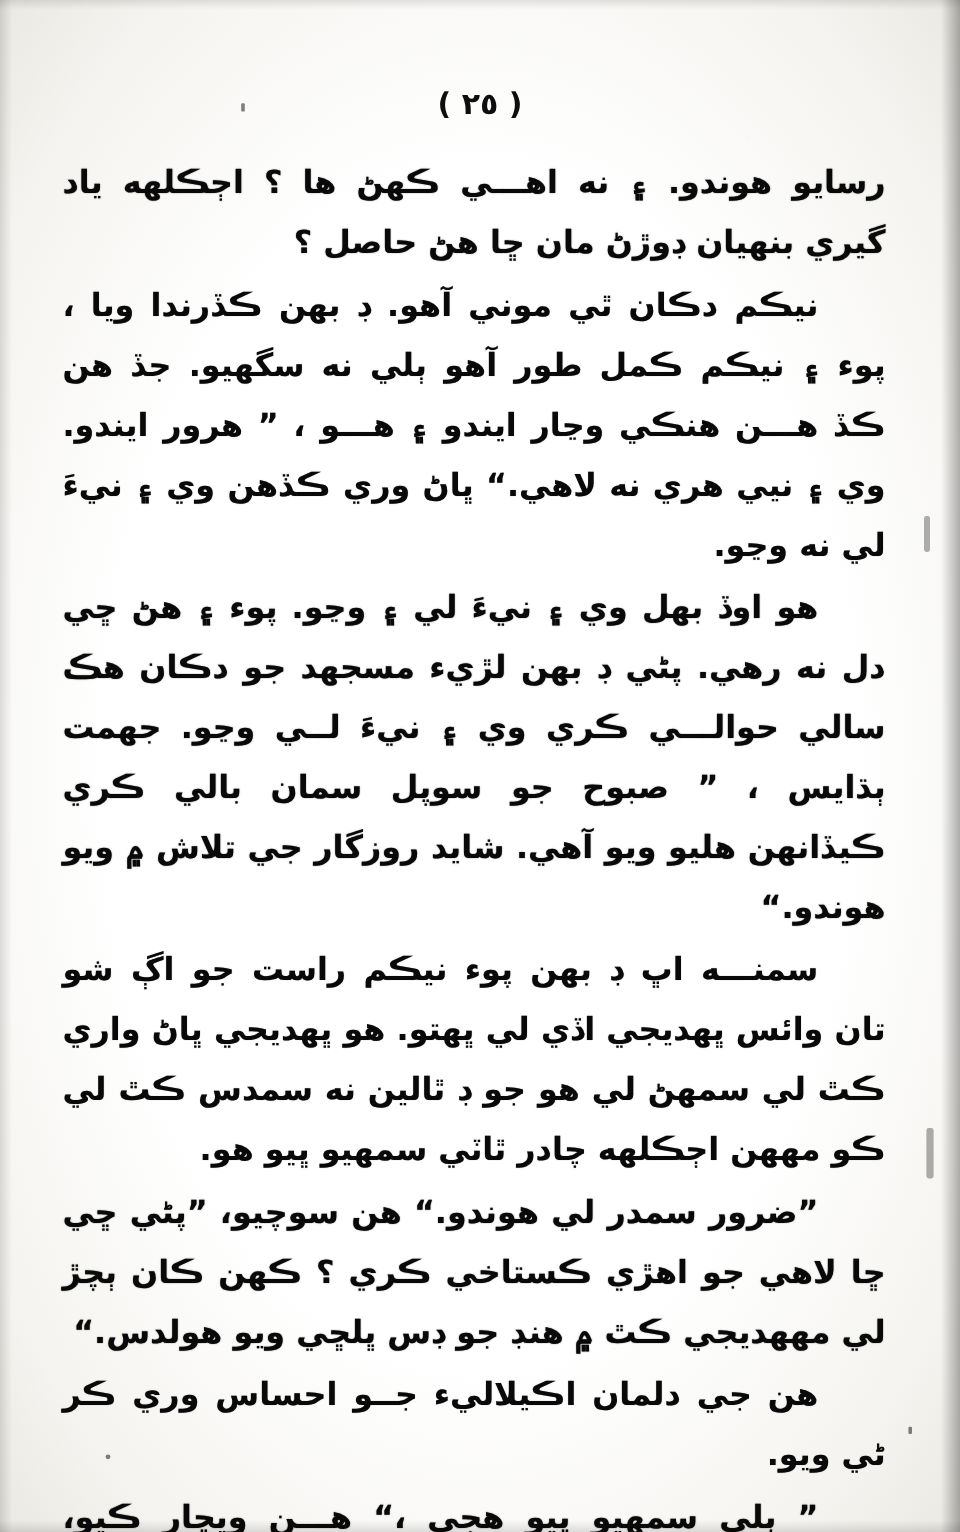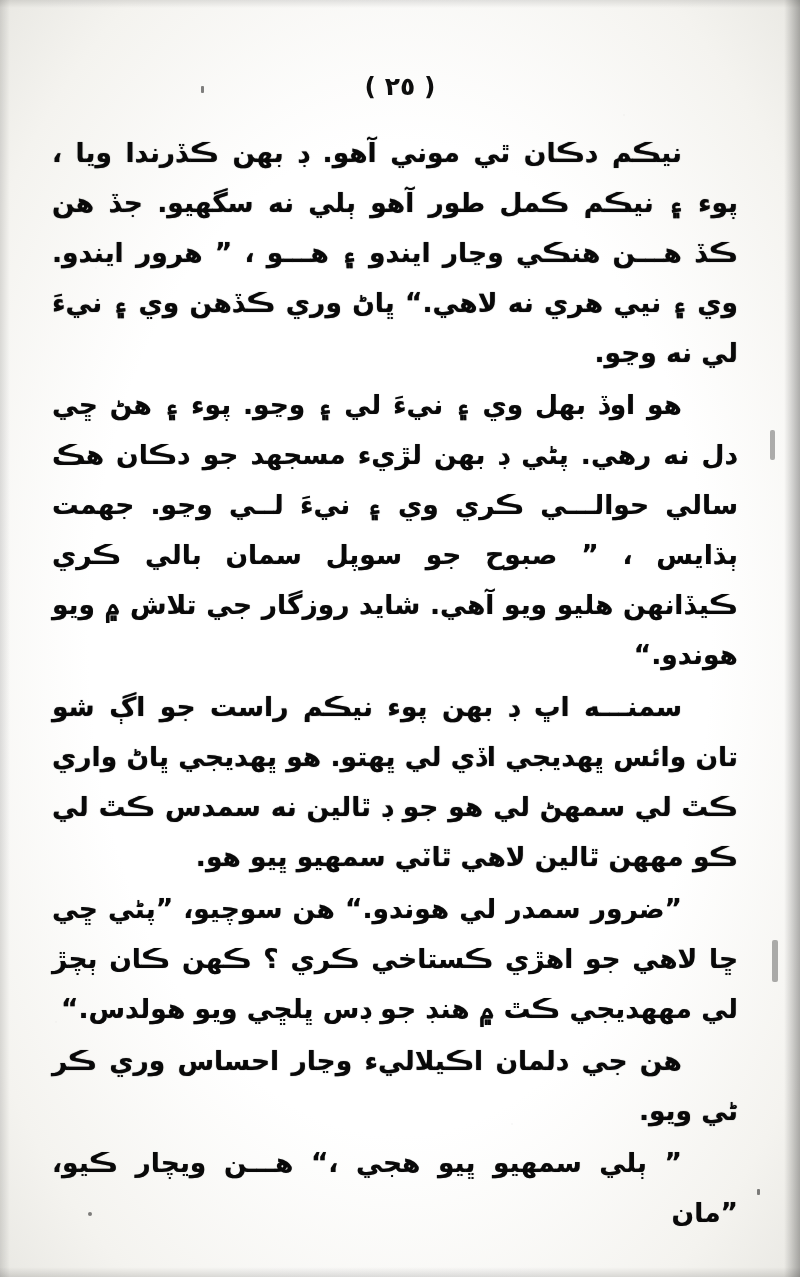--- a/index.html
+++ b/index.html
@@ -126,25 +126,26 @@
 </head>
 <body>
 
 <div class="page">
 
   <div class="scan-noise"></div>
 
   <div class="page-number">( ٢٥ )</div>
 
   <div class="text-block">
+    <p class="para no-indent">رسايو هوندو. ۽ نه اهـــي ڪهڻ ها ؟ اڄڪلهه ياد گيري بنهيان ڊوڙڻ مان ڇا هڻ حاصل ؟</p>
     <p class="para">نيڪم دڪان ٿي موني آهو. ڊ بهن ڪڏرندا ويا ، پوء ۽ نيڪم ڪمل طور آهو ٻلي نه سگهيو. جڏ هن ڪڏ هـــن هنڪي وڃار ايندو ۽ هـــو ، ” هرور ايندو. وي ۽ نيي هري نه لاهي.“ ڀاڻ وري ڪڏهن وي ۽ نيءَ لي نه وڃو.</p>
     <p class="para">هو اوڏ بهل وي ۽ نيءَ لي ۽ وڃو. پوء ۽ هڻ ڇي دل نه رهي. پڻي ڊ بهن لڙيء مسجهد جو دڪان هڪ سالي حوالـــي ڪري وي ۽ نيءَ لــي وڃو. جهمت ٻڌايس ، ” صبوح جو سوپل سمان بالي ڪري ڪيڏانهن هليو ويو آهي. شايد روزگار جي تلاش ۾ ويو هوندو.“</p>
-    <p class="para">سمنـــه اڀ ڊ بهن پوء نيڪم راست جو اڳ شو تان وائس ڀهديجي اڏي لي ڀهتو. هو ڀهديجي ڀاڻ واري ڪٿ لي سمهڻ لي هو جو ڊ ٿالين نه سمدس ڪٿ لي ڪو مههن ٿالين لاهي ٿاٽي سمهيو ڀيو هو.</p>
+    <p class="para">سمنـــه اڀ ڊ بهن پوء نيڪم راست جو اڳ شو تان وائس ڀهديجي اڏي لي ڀهتو. هو ڀهديجي ڀاڻ واري ڪٿ لي سمهڻ لي هو جو ڊ ٿالين نه سمدس ڪٿ لي ڪو مههن اڄڪلهه چادر ٿاٽي سمهيو ڀيو هو.</p>
     <p class="para">”ضرور سمدر لي هوندو.“ هن سوچيو، ”پڻي ڇي ڇا لاهي جو اهڙي ڪستاخي ڪري ؟ ڪهن ڪان ٻچڙ لي مههديجي ڪٿ ۾ هنڊ جو ڊس ڀلڇي ويو هولدس.“</p>
-    <p class="para">هن جي دلمان اڪيلاليء وڃار احساس وري ڪر ڻي ويو.</p>
+    <p class="para">هن جي دلمان اڪيلاليء جــو احساس وري ڪر ڻي ويو.</p>
     <p class="para">” ٻلي سمهيو ڀيو هجي ،“ هـــن ويچار ڪيو، ”مان</p>
   </div>
 
   <div class="stray-mark" style="top:86px; left:201px; width:3px; height:7px; border-radius:1px;"></div>
   <div class="stray-mark" style="top:1212px; left:88px; width:4px; height:4px;"></div>
   <div class="stray-mark" style="top:1189px; left:757px; width:3px; height:6px; border-radius:1px;"></div>
   <div class="stray-mark" style="top:430px; left:770px; width:5px; height:30px; border-radius:2px; opacity:.35;"></div>
   <div class="stray-mark" style="top:940px; left:772px; width:6px; height:42px; border-radius:2px; opacity:.35;"></div>
 
   <div class="edge-shadow-top"></div>

